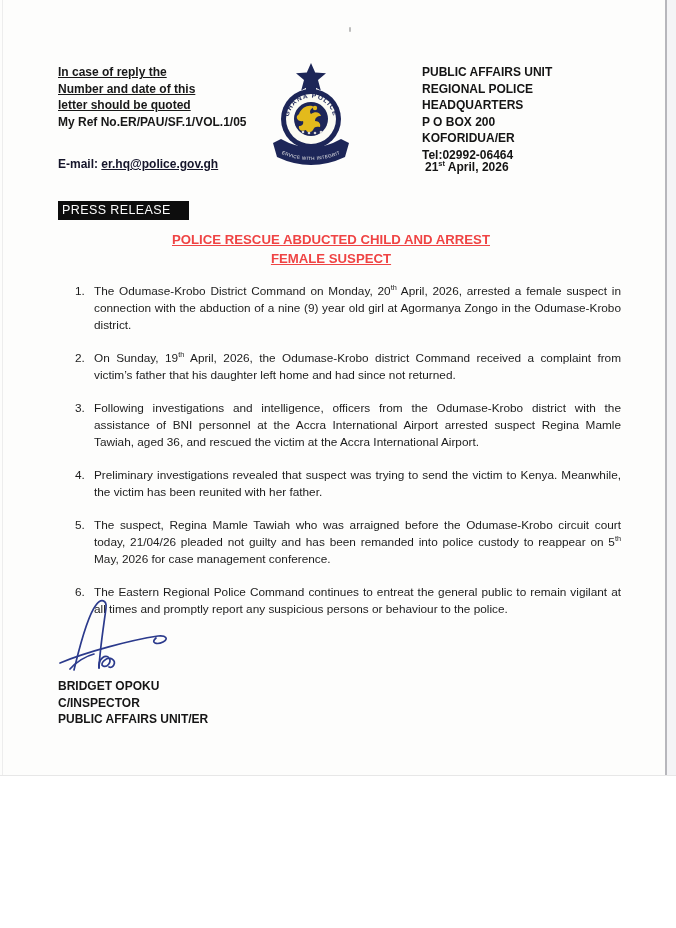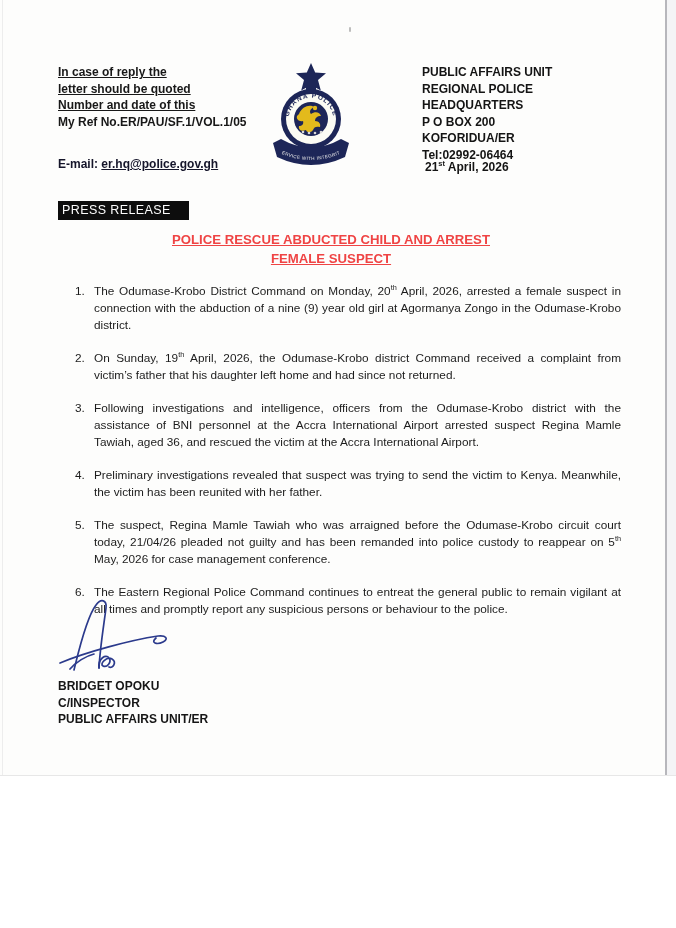--- a/index.html
+++ b/index.html
@@ -68,22 +68,22 @@
 <body>
 
 <div class="page">
   <div class="edge-left"></div>
   <div class="edge-right"></div>
   <div class="speck"></div>
 
   <div class="header-left">
     <div class="u">
         <div>In case of reply the</div>
+        <div>Number and date of this</div>
         <div>letter should be quoted</div>
-        <div>Number and date of this</div>
       </div>
     <div>My Ref No.ER/PAU/SF.1/VOL.1/05</div>
   </div>
 
   <div class="email-line">
     <span>E-mail: </span><span class="addr">er.hq@police.gov.gh</span>
   </div>
 
   <svg class="crest" viewBox="0 0 92 112">
 

